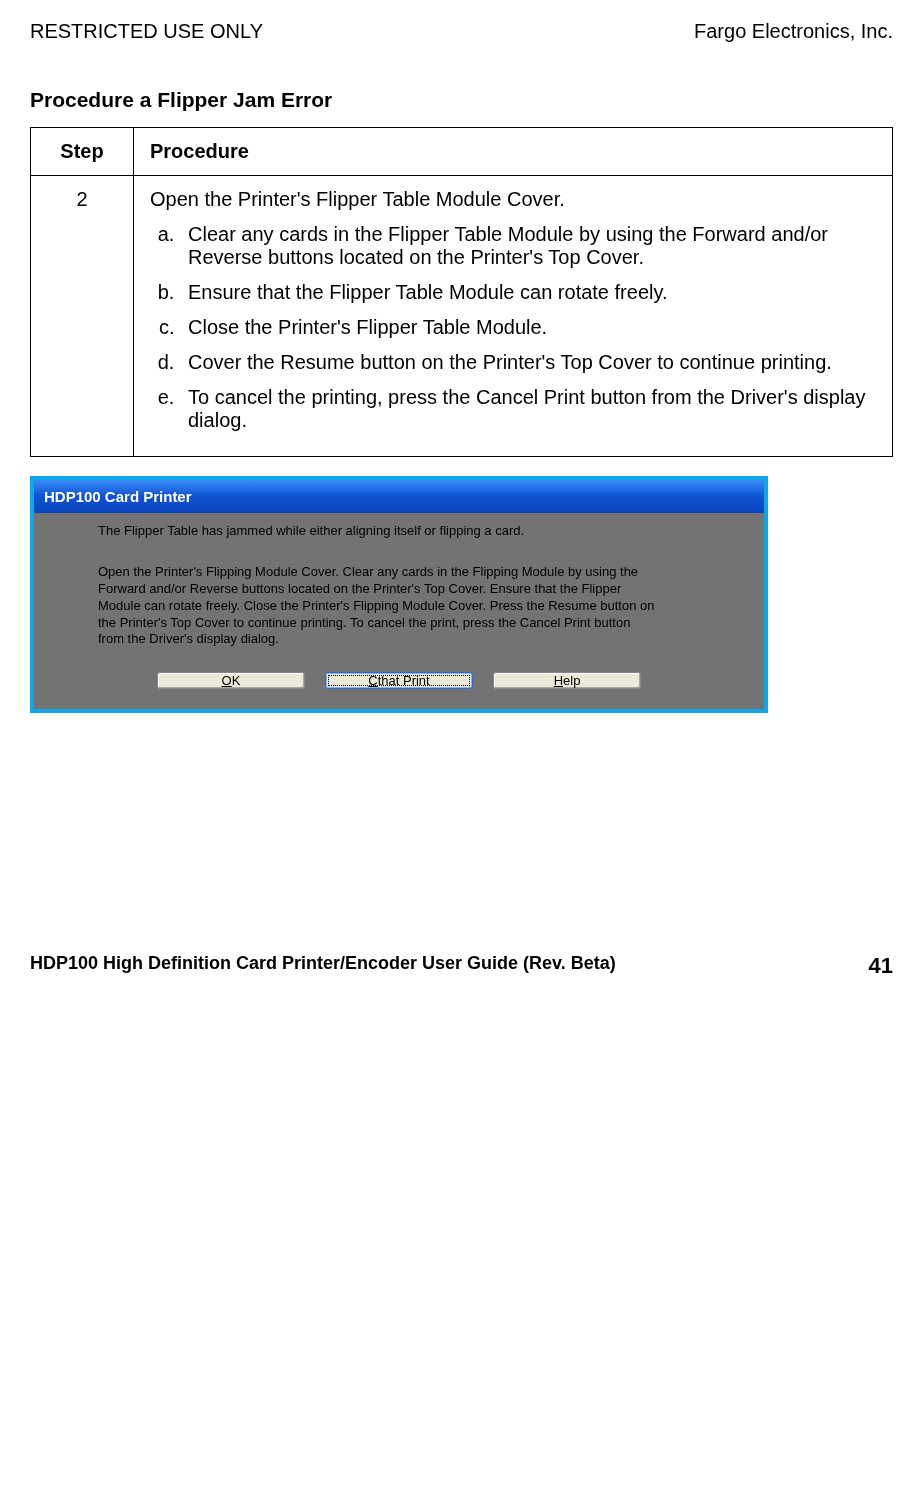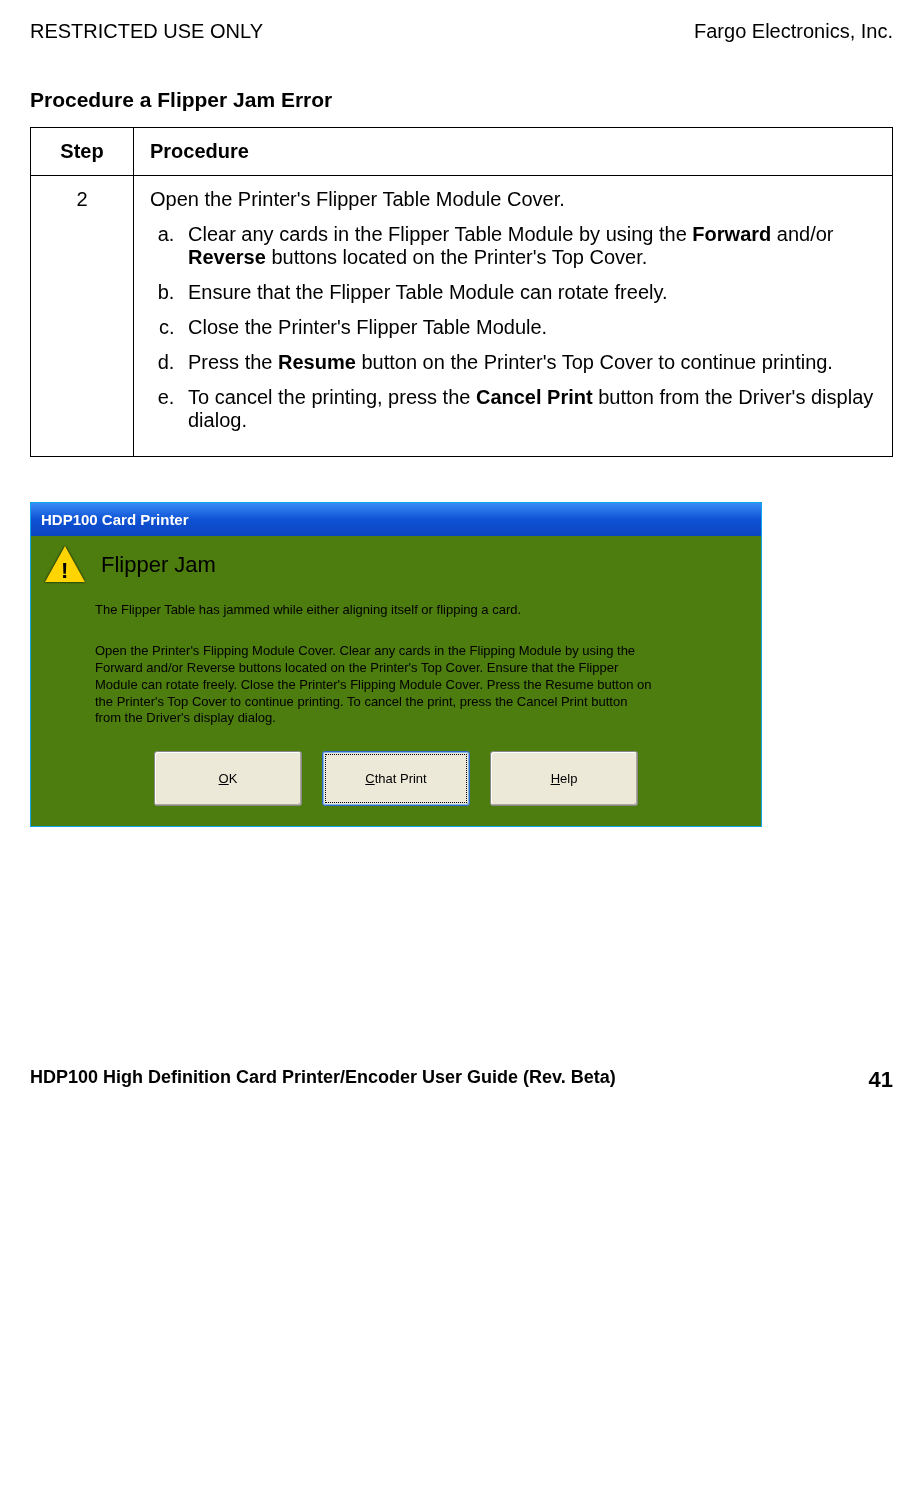--- a/index.html
+++ b/index.html
@@ -17,21 +17,21 @@
       margin-bottom: 45px;
     }
     .section-title {
       font-weight: bold;
       font-size: 21px;
       margin-bottom: 15px;
     }
     .proc-table {
       border-collapse: collapse;
       width: 100%;
-      margin-bottom: 45px;
+      margin-bottom: 19px;
     }
     .proc-table th, .proc-table td {
       border: 1px solid #000;
       padding: 12px 16px;
       text-align: left;
       vertical-align: top;
       font-size: 20px;
     }
     .proc-table th {
       font-weight: bold;
@@ -44,29 +44,29 @@
       text-align: center;
       vertical-align: top;
     }
     .proc-body p { margin: 0 0 12px 0; }
     .proc-body ol {
       list-style: lower-alpha;
       padding-left: 30px;
       margin: 0;
     }
     .proc-body ol li { margin-bottom: 12px; padding-left: 8px;}
-    .strong { font-weight: bold; }
+    .strong { font-weight: normal; }
 
     
     .dialog {
       width: 730px;
-      border: 1px solid #0ea5e9;
+      border: 4px solid #0ea5e9;
       font-family: Tahoma, sans-serif;
       font-size: 13px;
-      background: #4d7c0f;
+      background: #737373;
       margin-bottom: 60px;
     }
     .dlg-title {
       background: linear-gradient(to bottom, #3a8cf7 0%, #0f52d4 50%, #0a45c0 100%);
       color: #fff;
       font-weight: bold;
       padding: 8px 10px;
       font-size: 15px;
     }
     .dlg-body {
@@ -113,21 +113,21 @@
       max-width: 560px;
     }
     .dlg-buttons {
       display: flex;
       justify-content: center;
       gap: 20px;
       padding-bottom: 6px;
     }
     .dlg-btn {
       min-width: 130px;
-      padding: 19px 8px;
+      padding: 0 8px;
       background: #ece9d8;
       border: 1px solid #888;
       border-radius: 3px;
       box-shadow: 1px 1px 0 #fff inset, -1px -1px 0 #aca899 inset;
       font-family: Tahoma, sans-serif;
       font-size: 13px;
       text-align: center;
       cursor: pointer;
     }
     .dlg-btn.default {
@@ -170,40 +170,34 @@
       <td class="step-num">2</td>
       <td class="proc-body">
         <p>Open the Printer's Flipper Table Module Cover.</p>
         <ol>
           <li>
             <span>Clear any cards in the Flipper Table Module by using the </span><span class="strong">Forward</span><span> and/or </span><span class="strong">Reverse</span><span> buttons located on the Printer's Top Cover.</span>
           </li>
           <li>Ensure that the Flipper Table Module can rotate freely.</li>
           <li>Close the Printer's Flipper Table Module.</li>
           <li>
-            <span>Press the </span><span class="strong">Resume</span><span> button on the Printer's Top Cover to continue printing.</span>
+            <span>Cover the </span><span class="strong">Resume</span><span> button on the Printer's Top Cover to continue printing.</span>
           </li>
           <li>
             <span>To cancel the printing, press the </span><span class="strong">Cancel Print</span><span> button from the Driver's display dialog.</span>
           </li>
         </ol>
       </td>
     </tr>
   </tbody>
 </table>
 
 <div class="dialog">
   <div class="dlg-title">HDP100 Card Printer</div>
   <div class="dlg-body">
-    <div class="dlg-top">
-      <div class="warn-icon">
-        <div class="warn-triangle"></div>
-      </div>
-      <div class="dlg-heading">Flipper Jam</div>
-    </div>
     <p class="dlg-text">The Flipper Table has jammed while either aligning itself or flipping a card.</p>
     <p class="dlg-text">Open the Printer's Flipping Module Cover. Clear any cards in the Flipping Module by using the Forward and/or Reverse buttons located on the Printer's Top Cover. Ensure that the Flipper Module can rotate freely. Close the Printer's Flipping Module Cover. Press the Resume button on the Printer's Top Cover to continue printing. To cancel the print, press the Cancel Print button from the Driver's display dialog.</p>
     <div class="dlg-buttons">
       <div class="dlg-btn"><span class="ul">O</span><span>K</span></div>
       <div class="dlg-btn default"><span class="ul">C</span><span>that Print</span></div>
       <div class="dlg-btn"><span class="ul">H</span><span>elp</span></div>
     </div>
   </div>
 </div>
 

